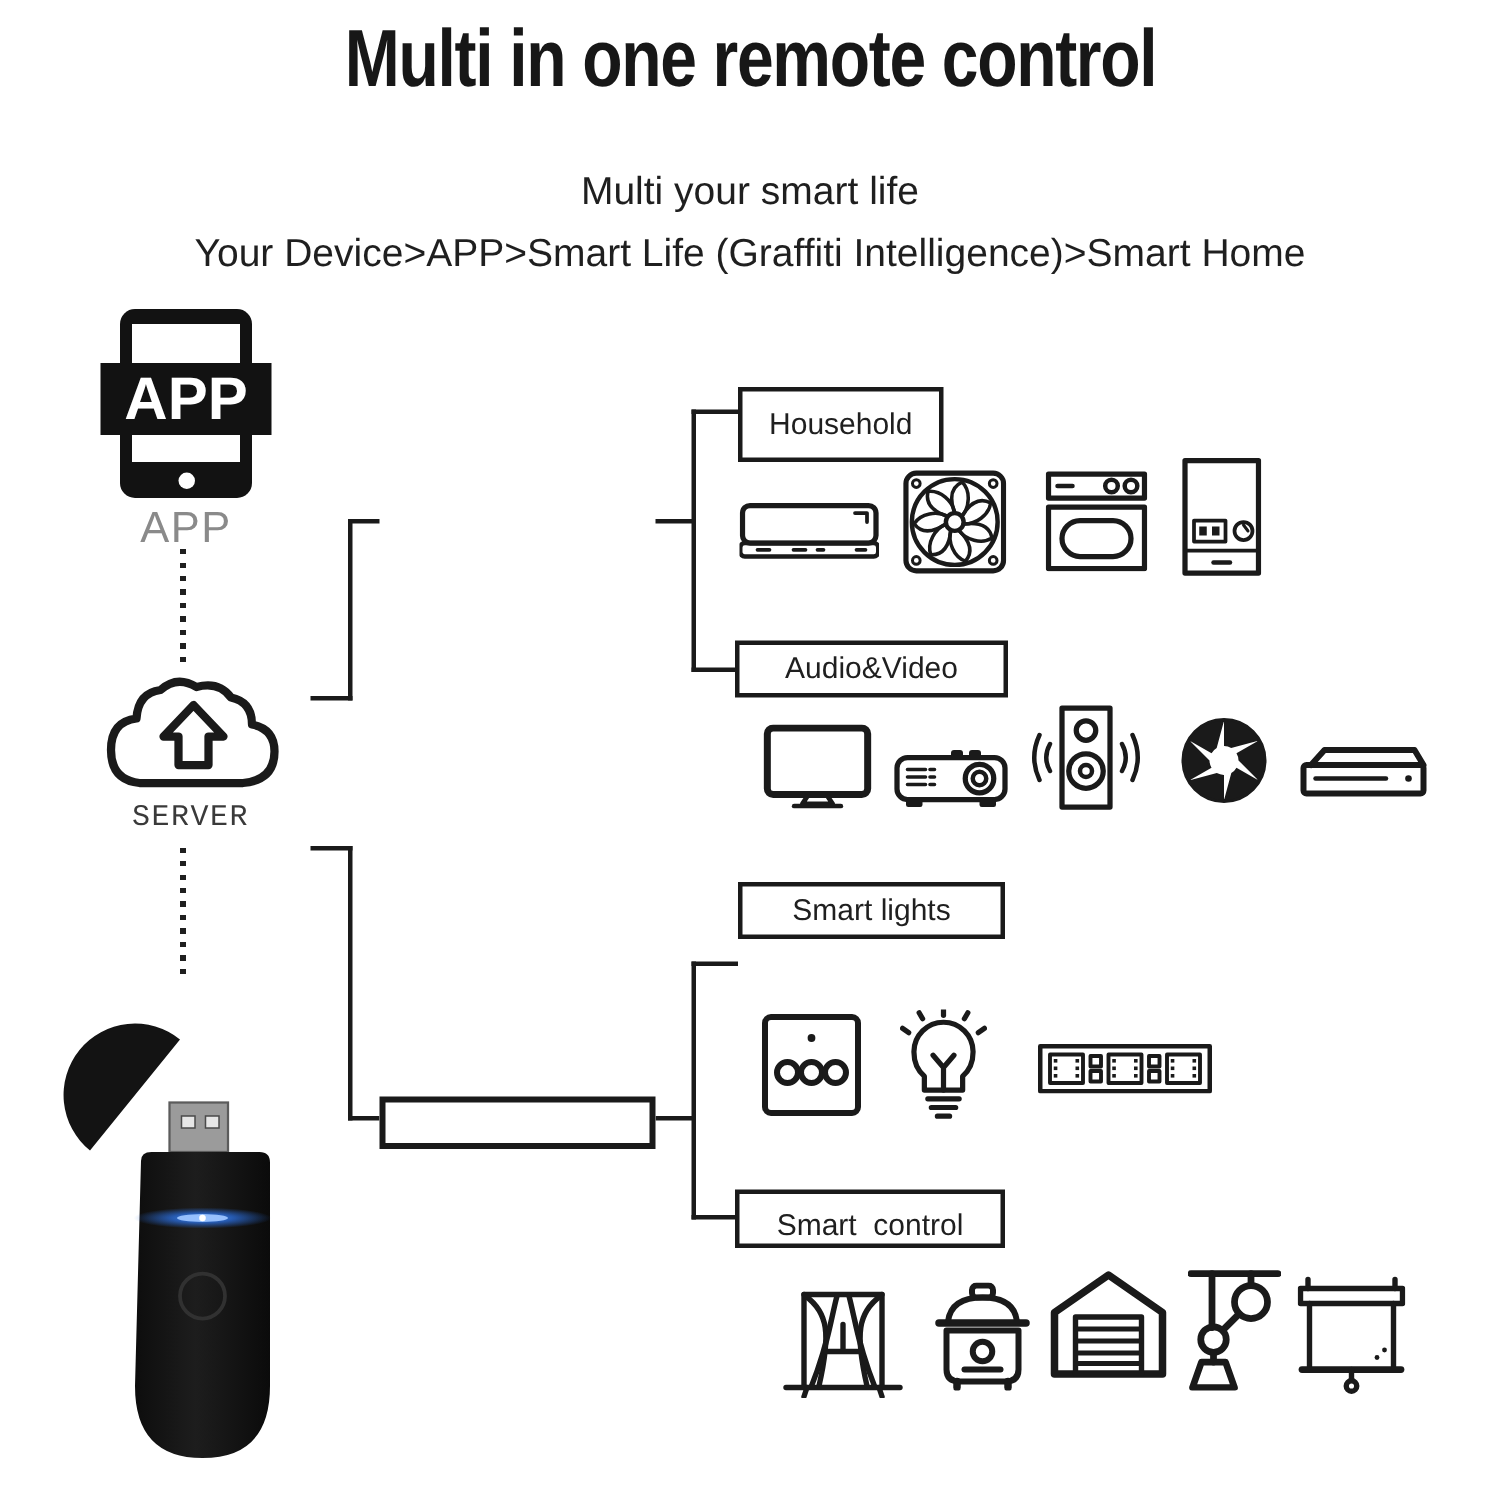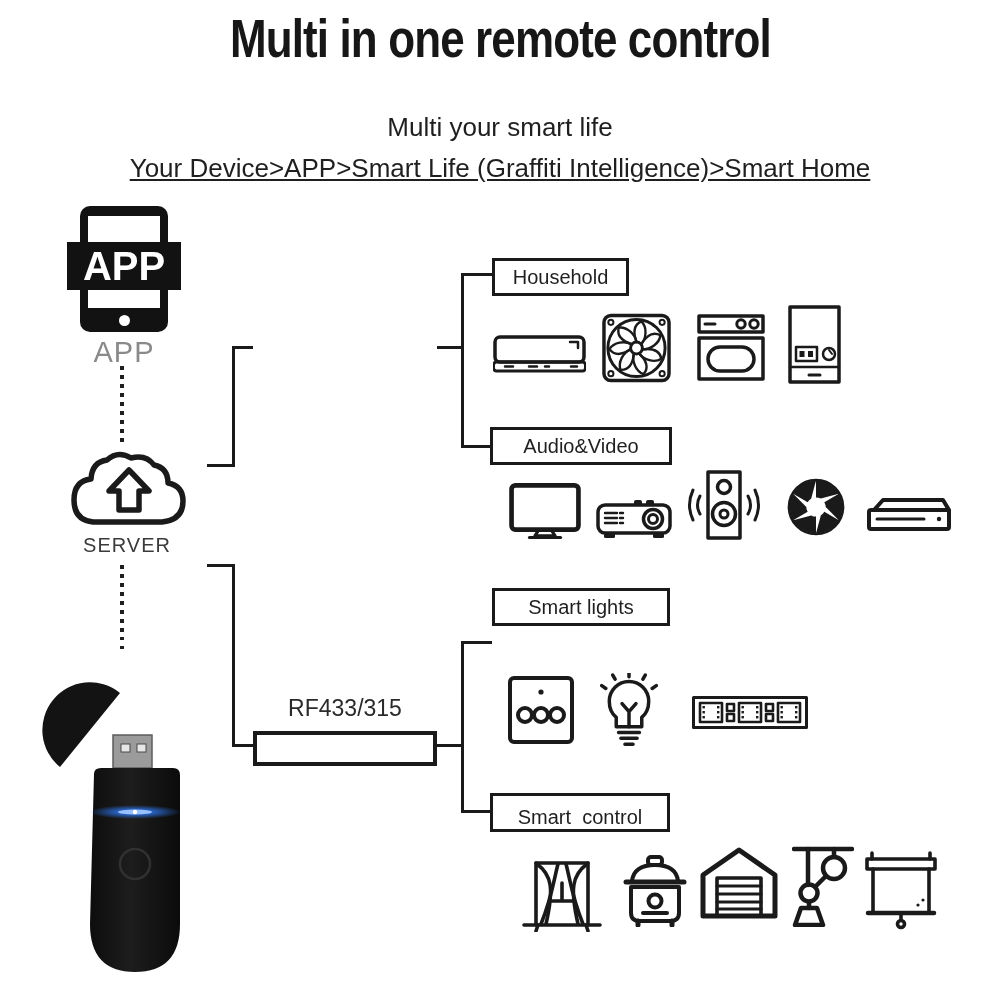--- a/index.html
+++ b/index.html
@@ -2,33 +2,33 @@
 <html><head>
 <meta charset="utf-8">
 <style>
   html,body{margin:0;padding:0;background:#fff;}
   .stage{position:relative;width:1000px;height:1000px;background:#fff;overflow:hidden;
          font-family:"Liberation Sans",sans-serif;color:#1a1a1a;}
   .title{position:absolute;left:0;top:10px;width:1000px;text-align:center;}
   .title span{display:inline-block;font-size:50px;font-weight:800;letter-spacing:-1px;
               transform:scale(.88,1.08);transform-origin:center;color:#171717;}
   .sub{position:absolute;left:0;top:112px;width:1000px;text-align:center;font-size:26px;color:#1f1f1f;}
-  .pathline{position:absolute;left:0;top:153px;width:1000px;text-align:center;font-size:26px;color:#1f1f1f;text-decoration:underline;}
+  .pathline{position:absolute;left:0;top:153px;width:1000px;text-align:center;font-size:26px;color:#1f1f1f;}
 
   
   .phone{position:absolute;left:80px;top:206px;width:88px;height:126px;background:#121212;border-radius:10px;}
   .phone .screen{position:absolute;left:8px;top:10px;right:8px;bottom:24px;background:#fff;}
   .phone .banner{position:absolute;left:-13px;right:-13px;top:36px;height:48px;background:#121212;
                  color:#fff;font-weight:800;font-size:40px;line-height:48px;text-align:center;letter-spacing:0px;}
   .phone .homedot{position:absolute;left:50%;bottom:6px;width:11px;height:11px;margin-left:-5.5px;
                   border-radius:50%;background:#fff;}
   .applabel{position:absolute;left:80px;top:336px;width:88px;text-align:center;
             font-size:29px;color:#8a8a8a;letter-spacing:1px;}
   .serverlabel{position:absolute;left:72px;top:534px;width:110px;text-align:center;
-               font-size:20px;color:#3a3a3a;letter-spacing:1px;}
+               font-size:20px;color:#3a3a3a;letter-spacing:1px;font-family:Liberation Mono, monospace;}
   .dots{position:absolute;width:4px;background-image:repeating-linear-gradient(to bottom,#1f1f1f 0 3.5px,transparent 3.5px 9px);}
 
   
   .ln{position:absolute;background:#1a1a1a;}
 
   
   .box{position:absolute;border:3px solid #1a1a1a;background:#fff;display:flex;
        align-items:center;justify-content:center;box-sizing:border-box;}
   .box.heavy{border-width:4px;}
   .box span{font-size:20px;color:#1f1f1f;white-space:pre;}
@@ -100,28 +100,27 @@
   <div class="ln" style="left:437px;top:346px;width:26px;height:3px;"></div>
   <div class="ln" style="left:461px;top:273px;width:3px;height:175px;"></div>
   <div class="ln" style="left:461px;top:273px;width:31px;height:3px;"></div>
   <div class="ln" style="left:461px;top:445px;width:29px;height:3px;"></div>
 
   <div class="ln" style="left:437px;top:744px;width:26px;height:3px;"></div>
   <div class="ln" style="left:461px;top:641px;width:3px;height:172px;"></div>
   <div class="ln" style="left:461px;top:641px;width:31px;height:3px;"></div>
   <div class="ln" style="left:461px;top:810px;width:29px;height:3px;"></div>
 
-  <div class="box" style="left:492px;top:258px;width:137px;height:38px;">
+  <div class="box" style="left:492px;top:258px;width:137px;height:50px;">
       <span>Household</span>
     </div>
   <div class="box" style="left:490px;top:427px;width:182px;height:38px;">
       <span>Audio&amp;Video</span>
     </div>
 
-  <div class="rflabel">RF433/315</div>
   <div class="box heavy" style="left:253px;top:731px;width:184px;height:35px;"></div>
   <div class="box" style="left:492px;top:588px;width:178px;height:38px;">
       <span>Smart lights</span>
     </div>
   <div class="box" style="left:490px;top:793px;width:180px;height:39px;align-items:flex-end;">
       <span>Smart  control</span>
     </div>
 
   <svg class="ic" style="left:493px;top:335px;" width="93" height="38" viewBox="0 0 93 38">
     <rect class="s" stroke-width="3.5" x="2" y="2" width="89" height="25" rx="5"></rect>

